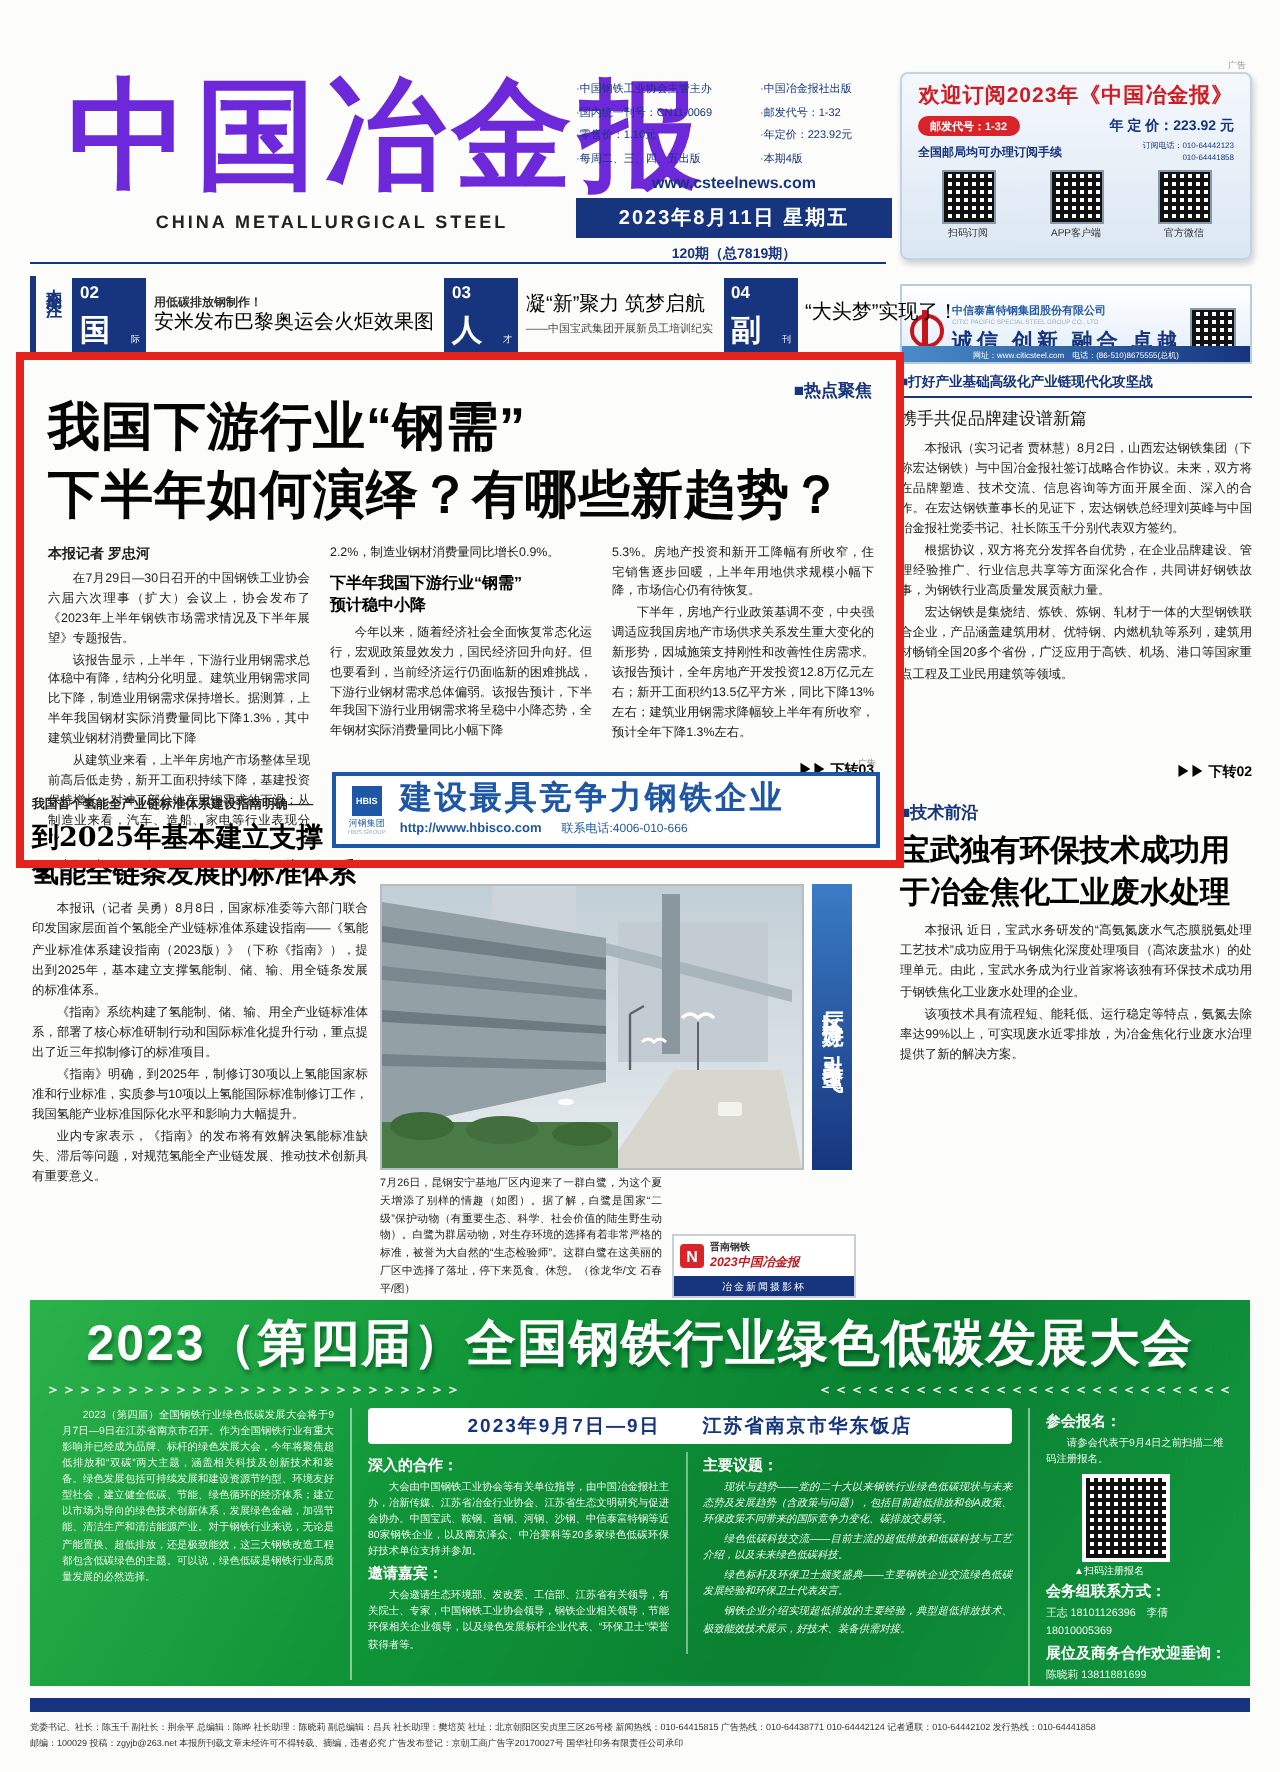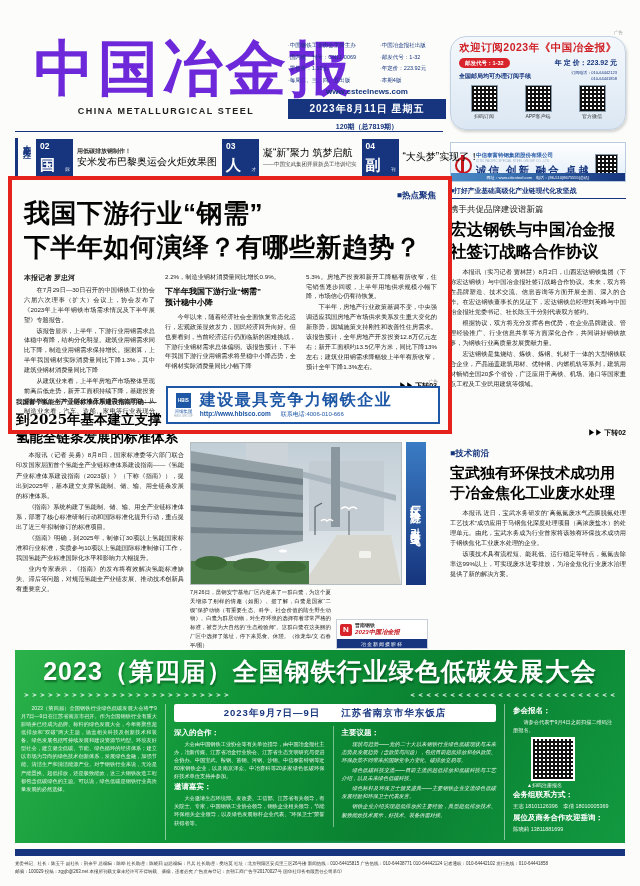--- a/index.html
+++ b/index.html
@@ -11,21 +11,21 @@
            letter-spacing:4px;line-height:1.15;white-space:nowrap;}
   .logo-en{font-size:9px;font-weight:bold;color:#222;letter-spacing:1.5px;margin-top:3px;}
   .pub-info{position:absolute;left:288px;top:40px;width:158px;}
   .info-grid{display:grid;grid-template-columns:92px 66px;font-size:5.5px;color:#16357e;line-height:2.1;}
   .website{text-align:center;font-size:8px;font-weight:bold;color:#16357e;margin-top:1px;}
   .date-bar{margin-top:3px;background:#16357e;color:#fff;font-weight:bold;font-size:10px;
             text-align:center;padding:3px 0;letter-spacing:1px;}
   .issue{text-align:center;color:#16357e;font-weight:bold;font-size:7px;margin-top:3px;}
   
   .subscribe{position:absolute;left:450px;top:36px;width:176px;height:94px;box-sizing:border-box;
-    background:linear-gradient(180deg,#f4f8fc,#dbe7f3);border:1px solid #c3d2e4;border-radius:16px;
+    background:linear-gradient(180deg,#f4f8fc,#dbe7f3);border:1px solid #c3d2e4;border-radius:4px;
     box-shadow:1px 2px 3px rgba(0,0,0,.18);padding:4px 6px;}
   .admark{position:absolute;top:-7px;right:2px;font-size:4.5px;color:#999;}
   .sub-title{color:#d01f24;font-weight:900;font-size:10.5px;text-align:center;letter-spacing:.5px;}
   .sub-row{display:flex;align-items:center;justify-content:space-between;margin-top:3px;padding:0 2px;}
   .sub-badge{background:#d8232a;color:#fff;font-size:5.5px;font-weight:bold;padding:1.5px 6px;border-radius:7px;}
   .sub-price{color:#16357e;font-size:7px;font-weight:bold;}
   .sub-note-row{display:flex;justify-content:space-between;align-items:center;margin-top:2px;padding:0 2px;}
   .sub-note{color:#16357e;font-size:6px;font-weight:bold;}
   .sub-phones{font-size:4px;color:#16357e;line-height:1.5;text-align:right;}
   .qr-row{display:flex;justify-content:space-around;margin-top:3px;}
@@ -128,21 +128,21 @@
   .tech-body p{margin:0 0 1px 0;text-indent:2em;}
   
   .gb{position:absolute;left:15px;top:650px;width:610px;height:193px;box-sizing:border-box;overflow:hidden;
       background:linear-gradient(120deg,#2bb24a,#0f9538 35%,#0a8031 65%,#129940);color:#fff;}
   .gb::after{content:"";position:absolute;left:0;right:0;bottom:0;height:36px;pointer-events:none;
       background:radial-gradient(120% 190% at 50% 225%,rgba(250,250,190,.95) 30%,rgba(110,195,235,.85) 52%,rgba(30,140,90,0) 70%);}
   .gb-title{text-align:center;font-size:25px;font-weight:900;letter-spacing:1px;margin-top:5px;
       text-shadow:1px 2px 2px rgba(0,60,20,.55);white-space:nowrap;}
   .gb-arrows{display:flex;justify-content:space-between;font-size:7px;letter-spacing:1px;
       color:rgba(255,255,255,.95);padding:2px 8px 0 8px;font-weight:bold;}
-  .gb-content{display:flex;gap:8px;padding:4px 10px 0 6px;}
+  .gb-content{display:flex;gap:8px;padding:4px 10px 0 16px;}
   .gb-intro{width:136px;flex:0 0 auto;font-size:5.2px;line-height:1.55;text-align:justify;color:#e9f7e9;
       border-right:1px solid rgba(255,255,255,.5);padding-right:8px;height:136px;overflow:hidden;text-indent:2em;}
   .gb-mid{width:322px;flex:0 0 auto;border-right:1px solid rgba(255,255,255,.5);padding-right:8px;}
   .gb-datebox{background:#fff;color:#16357e;font-weight:bold;font-size:9.5px;text-align:center;
       padding:2.5px 0;border-radius:2px;letter-spacing:1px;}
   .gb-midcols{display:flex;gap:8px;margin-top:4px;}
   .gb-c1{width:152px;} .gb-c2{width:156px;border-left:1px solid rgba(255,255,255,.45);padding-left:8px;}
   .gb-label{font-weight:900;font-size:7.5px;margin:2px 0;}
   .gb-text{font-size:5.2px;line-height:1.55;text-align:justify;color:#eef7ee;text-indent:2em;}
   .gb-topic{font-size:5.2px;line-height:1.55;text-align:justify;color:#eef7ee;font-style:italic;margin:0 0 2px 0;text-indent:2em;}
@@ -385,21 +385,20 @@
           </div>
         </div>
         <div class="badge-bottom">冶金新闻摄影杯</div>
       </div>
     </div>
   </div>
 
   <div class="rcol">
     <div class="rc-tag">■打好产业基础高级化产业链现代化攻坚战</div>
     <div class="rc-kicker">携手共促品牌建设谱新篇</div>
-    <div class="rc-title">宏达钢铁与中国冶金报社签订战略合作协议</div>
     <div class="rc-body">
       <p>本报讯（实习记者 贾林慧）8月2日，山西宏达钢铁集团（下称宏达钢铁）与中国冶金报社签订战略合作协议。未来，双方将在品牌塑造、技术交流、信息咨询等方面开展全面、深入的合作。在宏达钢铁董事长的见证下，宏达钢铁总经理刘英峰与中国冶金报社党委书记、社长陈玉千分别代表双方签约。</p>
       <p>根据协议，双方将充分发挥各自优势，在企业品牌建设、管理经验推广、行业信息共享等方面深化合作，共同讲好钢铁故事，为钢铁行业高质量发展贡献力量。</p>
       <p>宏达钢铁是集烧结、炼铁、炼钢、轧材于一体的大型钢铁联合企业，产品涵盖建筑用材、优特钢、内燃机轨等系列，建筑用材畅销全国20多个省份，广泛应用于高铁、机场、港口等国家重点工程及工业民用建筑等领域。</p>
     </div>
     <div class="rc-jump">
       <span>▶▶</span>
       <span>下转02</span>
     </div>
     <div class="tech-tag">■技术前沿</div>

